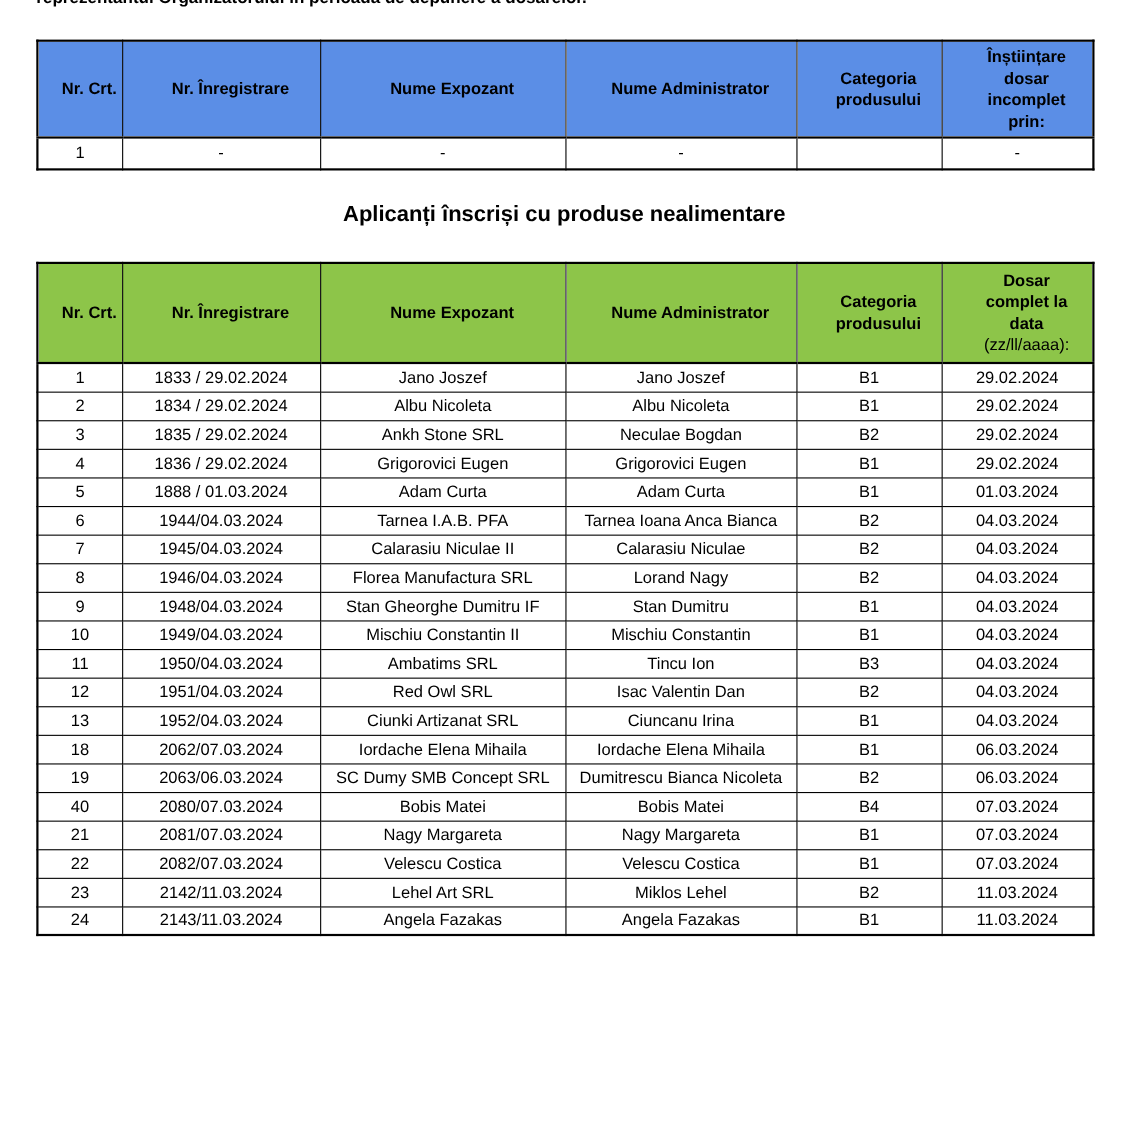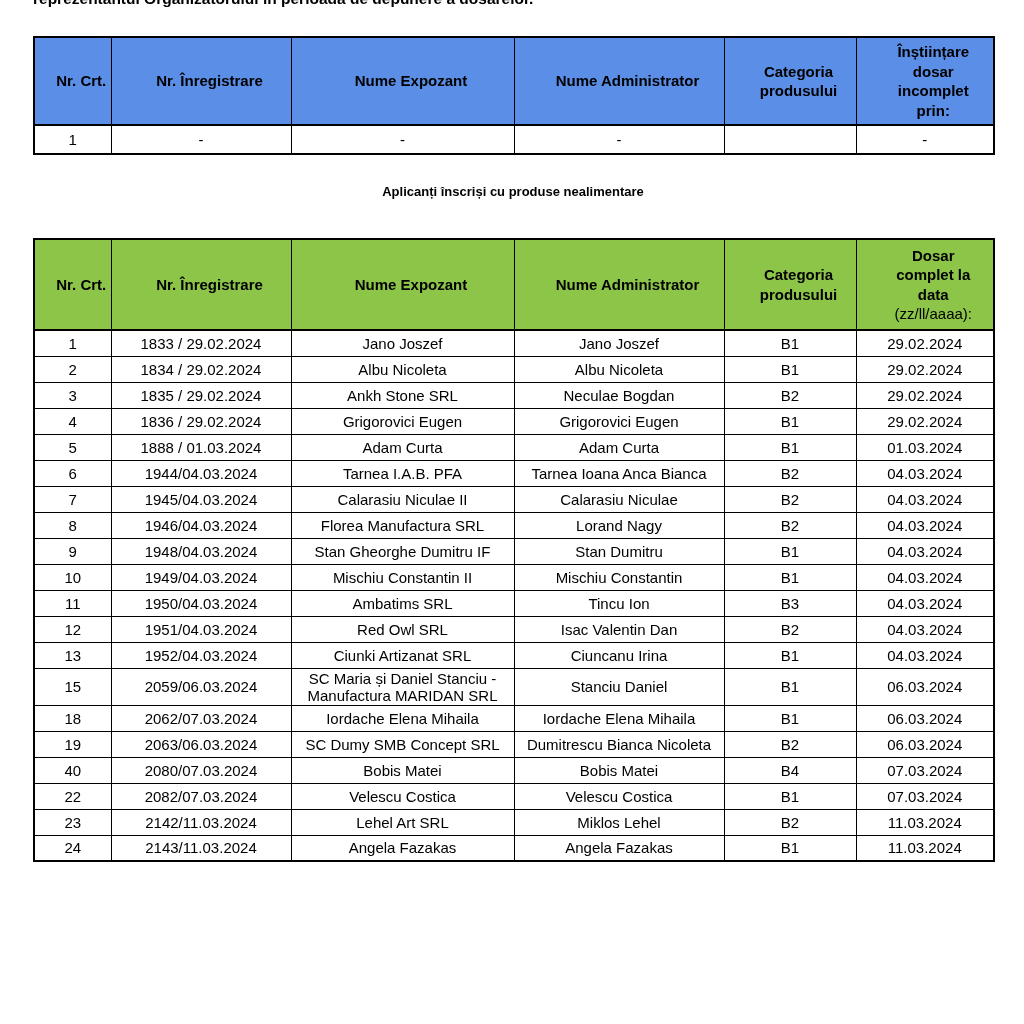--- a/index.html
+++ b/index.html
@@ -47,21 +47,21 @@
   #table2 { top: 238px; }
   #table2 thead tr { height: 91px; }
   #table2 tbody tr { height: 26px; }
   #table2 thead th { background: var(--green, #8DC549); }
   .th-narrow { display: block; width: 92px; margin: 0 auto; }
   .th-sub { font-weight: 400; display: block; }
   .section-title {
     position: absolute;
     top: 184px; left: 33px; width: 960px;
     text-align: center;
-    font-size: 13px;
+    font-size: 20px;
     font-weight: 700;
   }
 </style>
 </head>
 <body>
 
 <div class="top-text">reprezentantul Organizatorului în perioada de depunere a dosarelor.</div>
 
 <table class="doc-table" id="table1">
   <colgroup>
@@ -219,28 +219,20 @@
       </tr>
       <tr>
         <td>13</td>
         <td>1952/04.03.2024</td>
         <td>Ciunki Artizanat SRL</td>
         <td>Ciuncanu Irina</td>
         <td>B1</td>
         <td>04.03.2024</td>
       </tr>
       <tr>
-        <td>15</td>
-        <td>2059/06.03.2024</td>
-        <td>SC Maria și Daniel Stanciu - Manufactura MARIDAN SRL</td>
-        <td>Stanciu Daniel</td>
-        <td>B1</td>
-        <td>06.03.2024</td>
-      </tr>
-      <tr>
         <td>18</td>
         <td>2062/07.03.2024</td>
         <td>Iordache Elena Mihaila</td>
         <td>Iordache Elena Mihaila</td>
         <td>B1</td>
         <td>06.03.2024</td>
       </tr>
       <tr>
         <td>19</td>
         <td>2063/06.03.2024</td>
@@ -251,20 +243,28 @@
       </tr>
       <tr>
         <td>40</td>
         <td>2080/07.03.2024</td>
         <td>Bobis Matei</td>
         <td>Bobis Matei</td>
         <td>B4</td>
         <td>07.03.2024</td>
       </tr>
       <tr>
+        <td>21</td>
+        <td>2081/07.03.2024</td>
+        <td>Nagy Margareta</td>
+        <td>Nagy Margareta</td>
+        <td>B1</td>
+        <td>07.03.2024</td>
+      </tr>
+      <tr>
         <td>22</td>
         <td>2082/07.03.2024</td>
         <td>Velescu Costica</td>
         <td>Velescu Costica</td>
         <td>B1</td>
         <td>07.03.2024</td>
       </tr>
       <tr>
         <td>23</td>
         <td>2142/11.03.2024</td>

